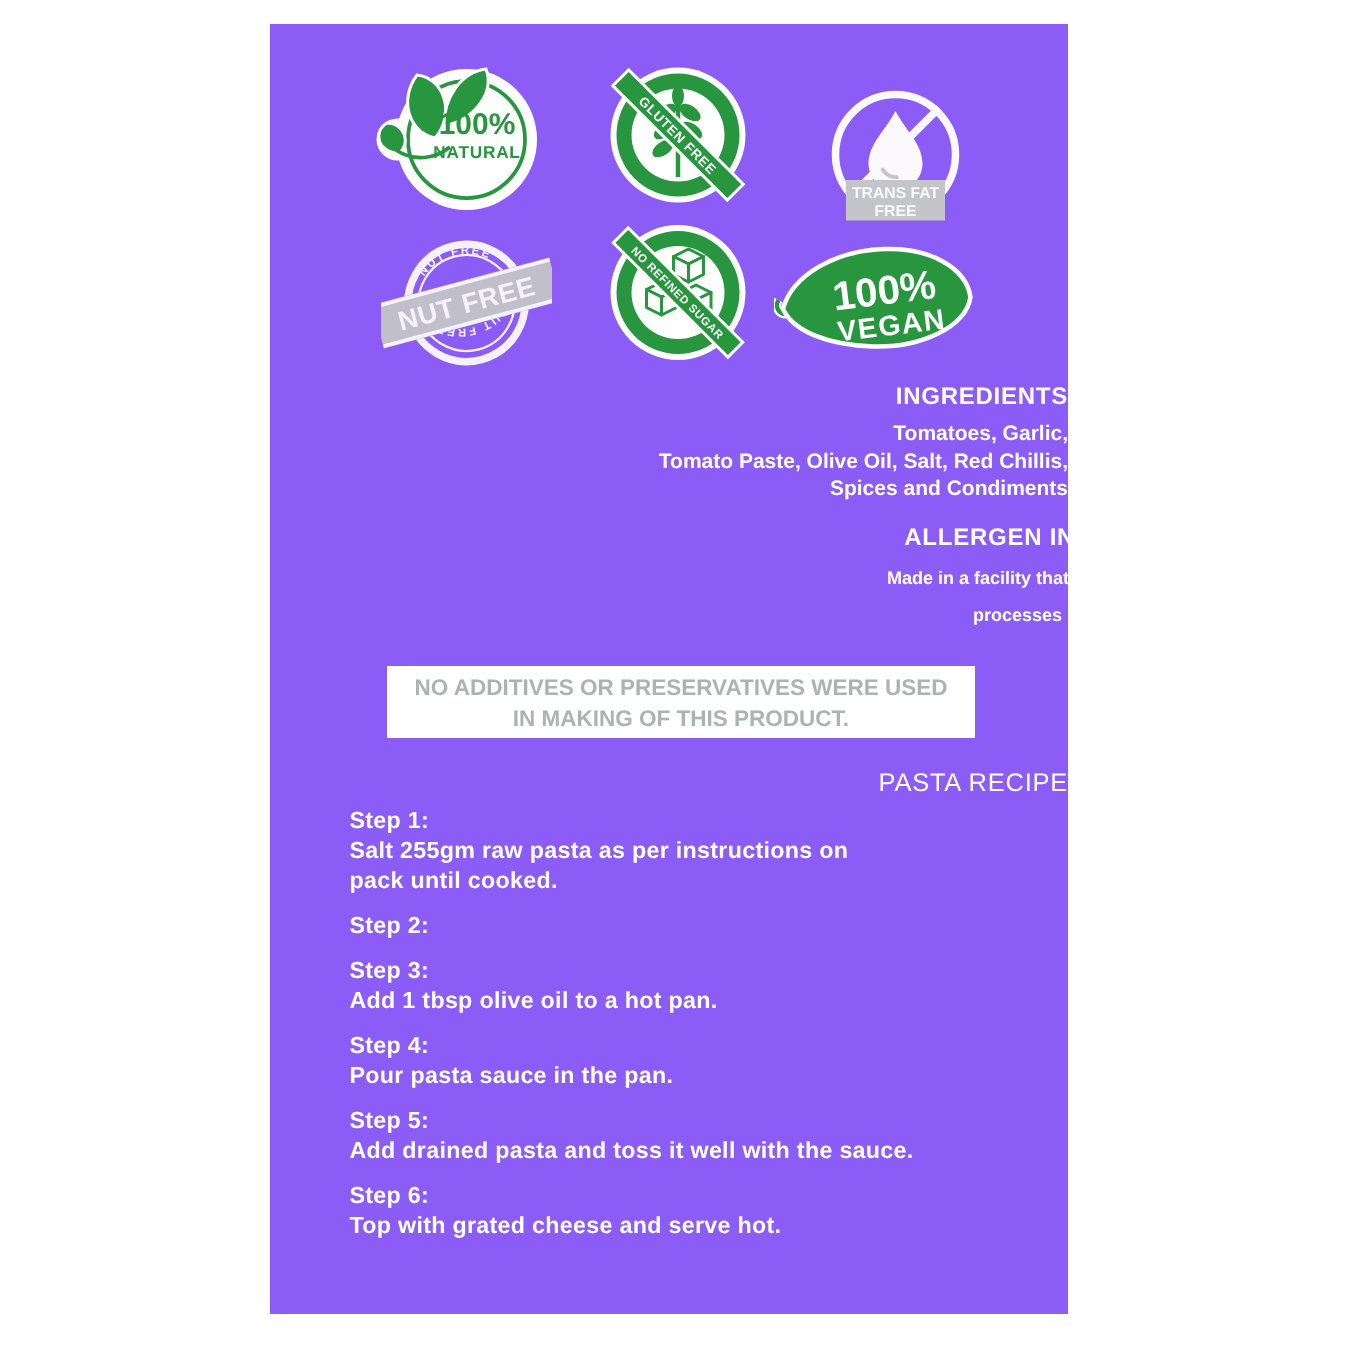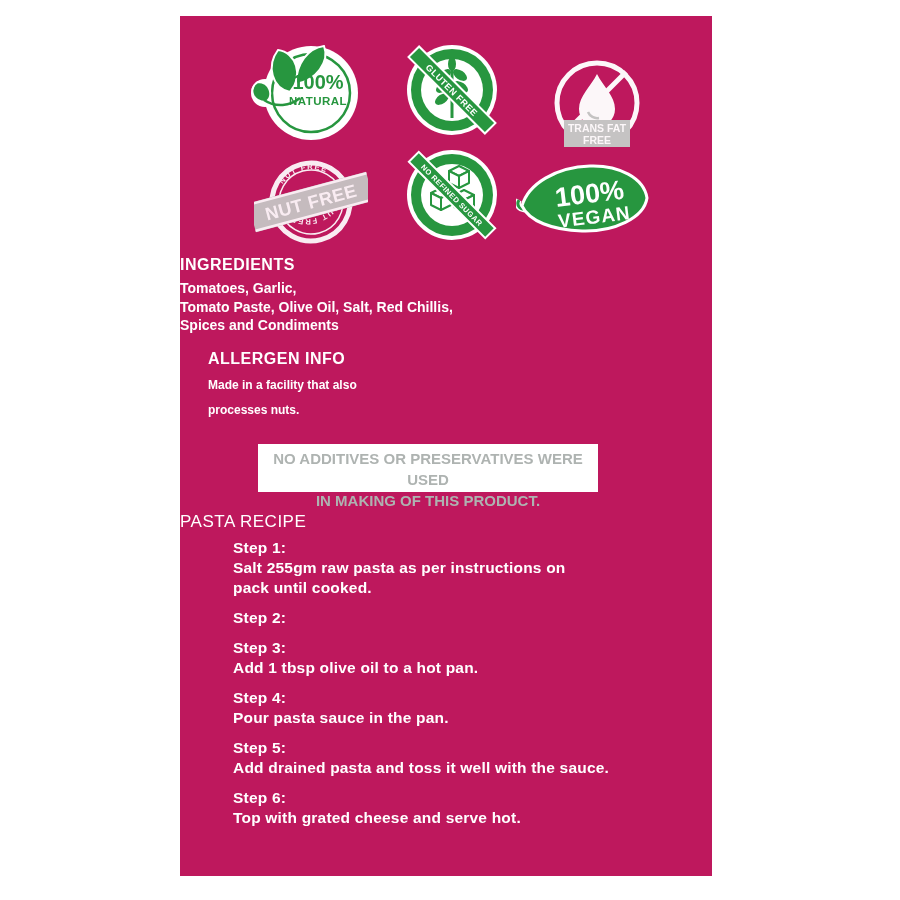--- a/index.html
+++ b/index.html
@@ -1,32 +1,32 @@
 <!DOCTYPE html>
 <html><head>
 <meta charset="utf-8">
 <style>
   html,body{margin:0;padding:0;background:#ffffff;width:900px;height:900px;
     font-family:"Liberation Sans",sans-serif;}
   .stage{position:relative;width:900px;height:900px;background:#ffffff;overflow:hidden;}
-  .panel{position:absolute;left:180px;top:16px;width:532px;height:860px;background:#be185d;}
+  .panel{position:absolute;left:180px;top:16px;width:532px;height:860px;background:#8b5cf6;}
   .badge{position:absolute;}
   .b-natural{left:70px;top:22px;width:112px;height:108px;}
   .b-gluten{left:226px;top:28px;width:92px;height:92px;}
   .b-transfat{left:372px;top:42px;width:90px;height:90px;}
   .b-nut{left:74px;top:138px;width:114px;height:96px;}
   .b-sugar{left:226px;top:133px;width:92px;height:92px;}
   .b-vegan{left:336px;top:142px;width:136px;height:82px;}
-  .centered{position:absolute;left:0;width:100%;text-align:left;color:#ffffff;}
+  .centered{position:absolute;left:0;width:100%;text-align:right;color:#ffffff;}
   .sec-ingredients{top:240px;}
   .sec-allergen{top:334px;padding-left:28px;}
   .sec-title{font-size:16px;font-weight:bold;letter-spacing:.5px;margin-bottom:5px;}
   .ing-line{font-size:14px;font-weight:bold;line-height:18.5px;}
   .alg-line{font-size:12px;font-weight:bold;line-height:25px;}
-  .notice{position:absolute;left:78px;top:428px;width:340px;height:48px;background:#ffffff;
+  .notice{position:absolute;left:78px;top:428px;width:392px;height:48px;background:#ffffff;
     color:#aeb3b1;font-size:15px;font-weight:bold;text-align:center;line-height:21px;
     padding-top:4px;box-sizing:border-box;}
   .recipe-title{top:496px;font-size:17px;font-weight:normal;letter-spacing:.5px;}
   .steps{position:absolute;left:53px;top:522px;width:460px;color:#ffffff;}
   .step{margin-bottom:10px;font-size:15.5px;font-weight:bold;line-height:20px;letter-spacing:.2px;}
   .step-text{white-space:pre-line;}
   svg text{font-family:"Liberation Sans",sans-serif;font-weight:bold;}
 </style>
 </head>
 <body>

